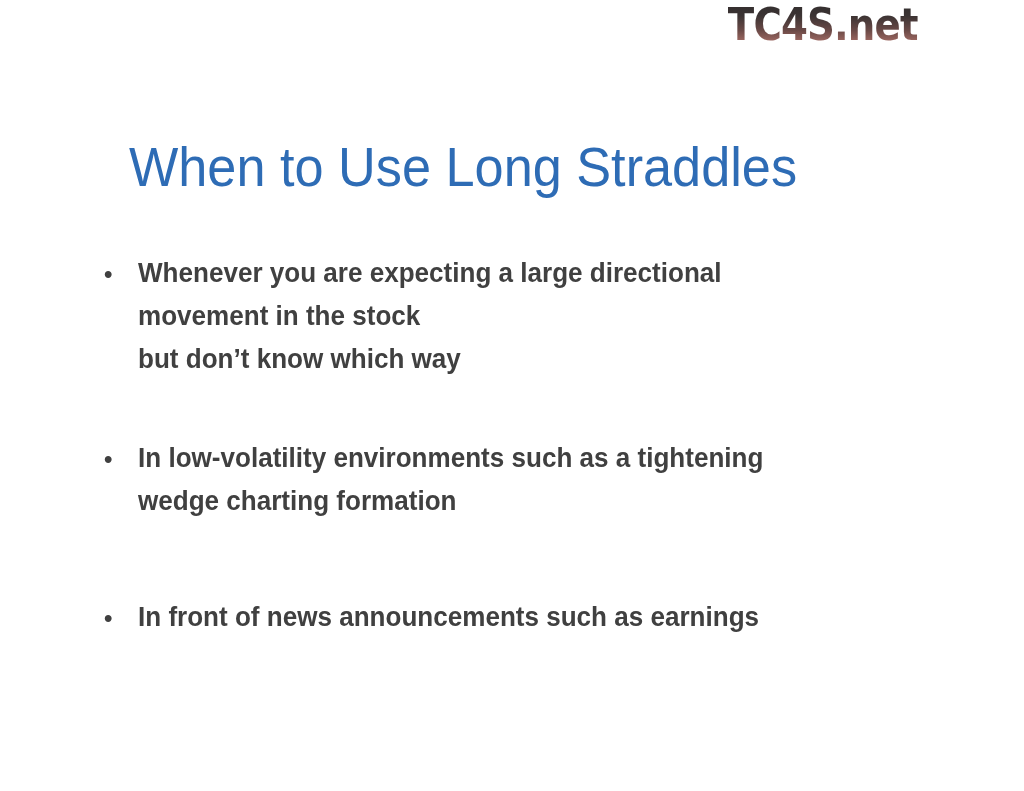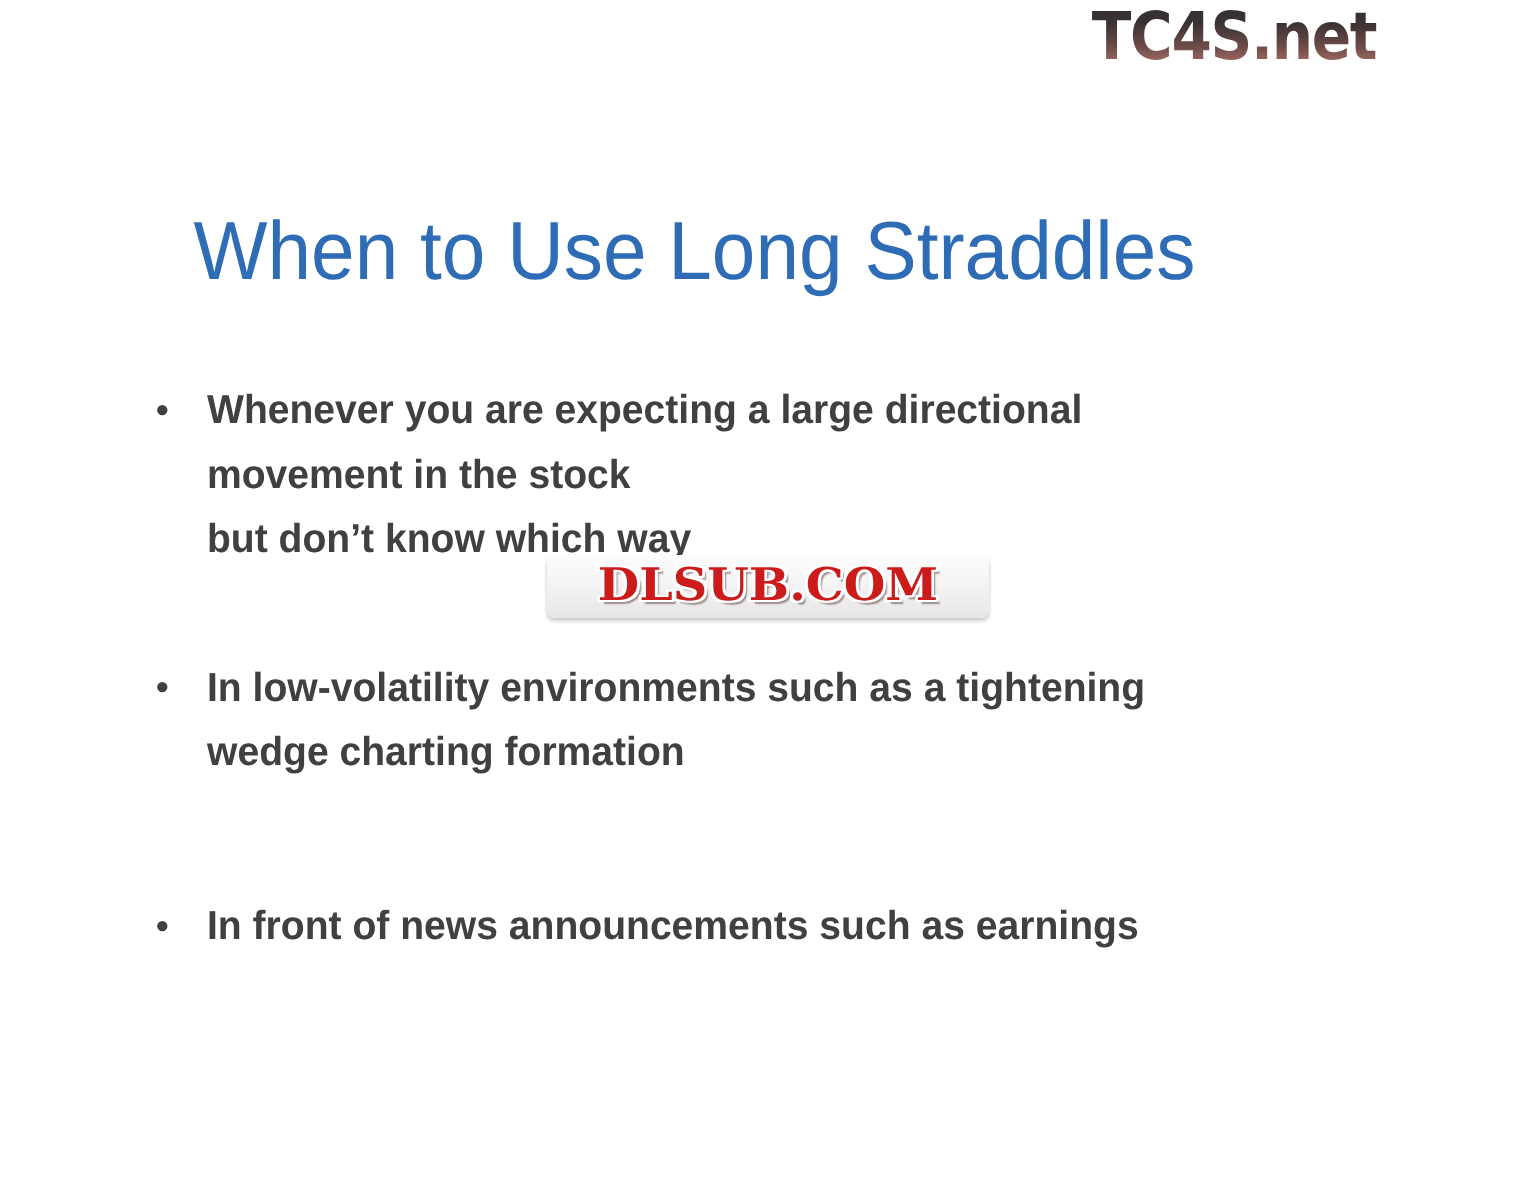--- a/index.html
+++ b/index.html
@@ -187,18 +187,15 @@
 wedge charting formation</span>
     </div>
 
     <div class="bullet-item" id="bullet-3">
       <span class="bullet-dot">•</span>
       <span class="bullet-text">In front of news announcements such as earnings</span>
     </div>
 
   </div>
 
-  <div id="dlsub-watermark">
-    <span id="dlsub-text">DLSUB.COM</span>
-  </div>
 
 
 </div>
 
 </body></html>

